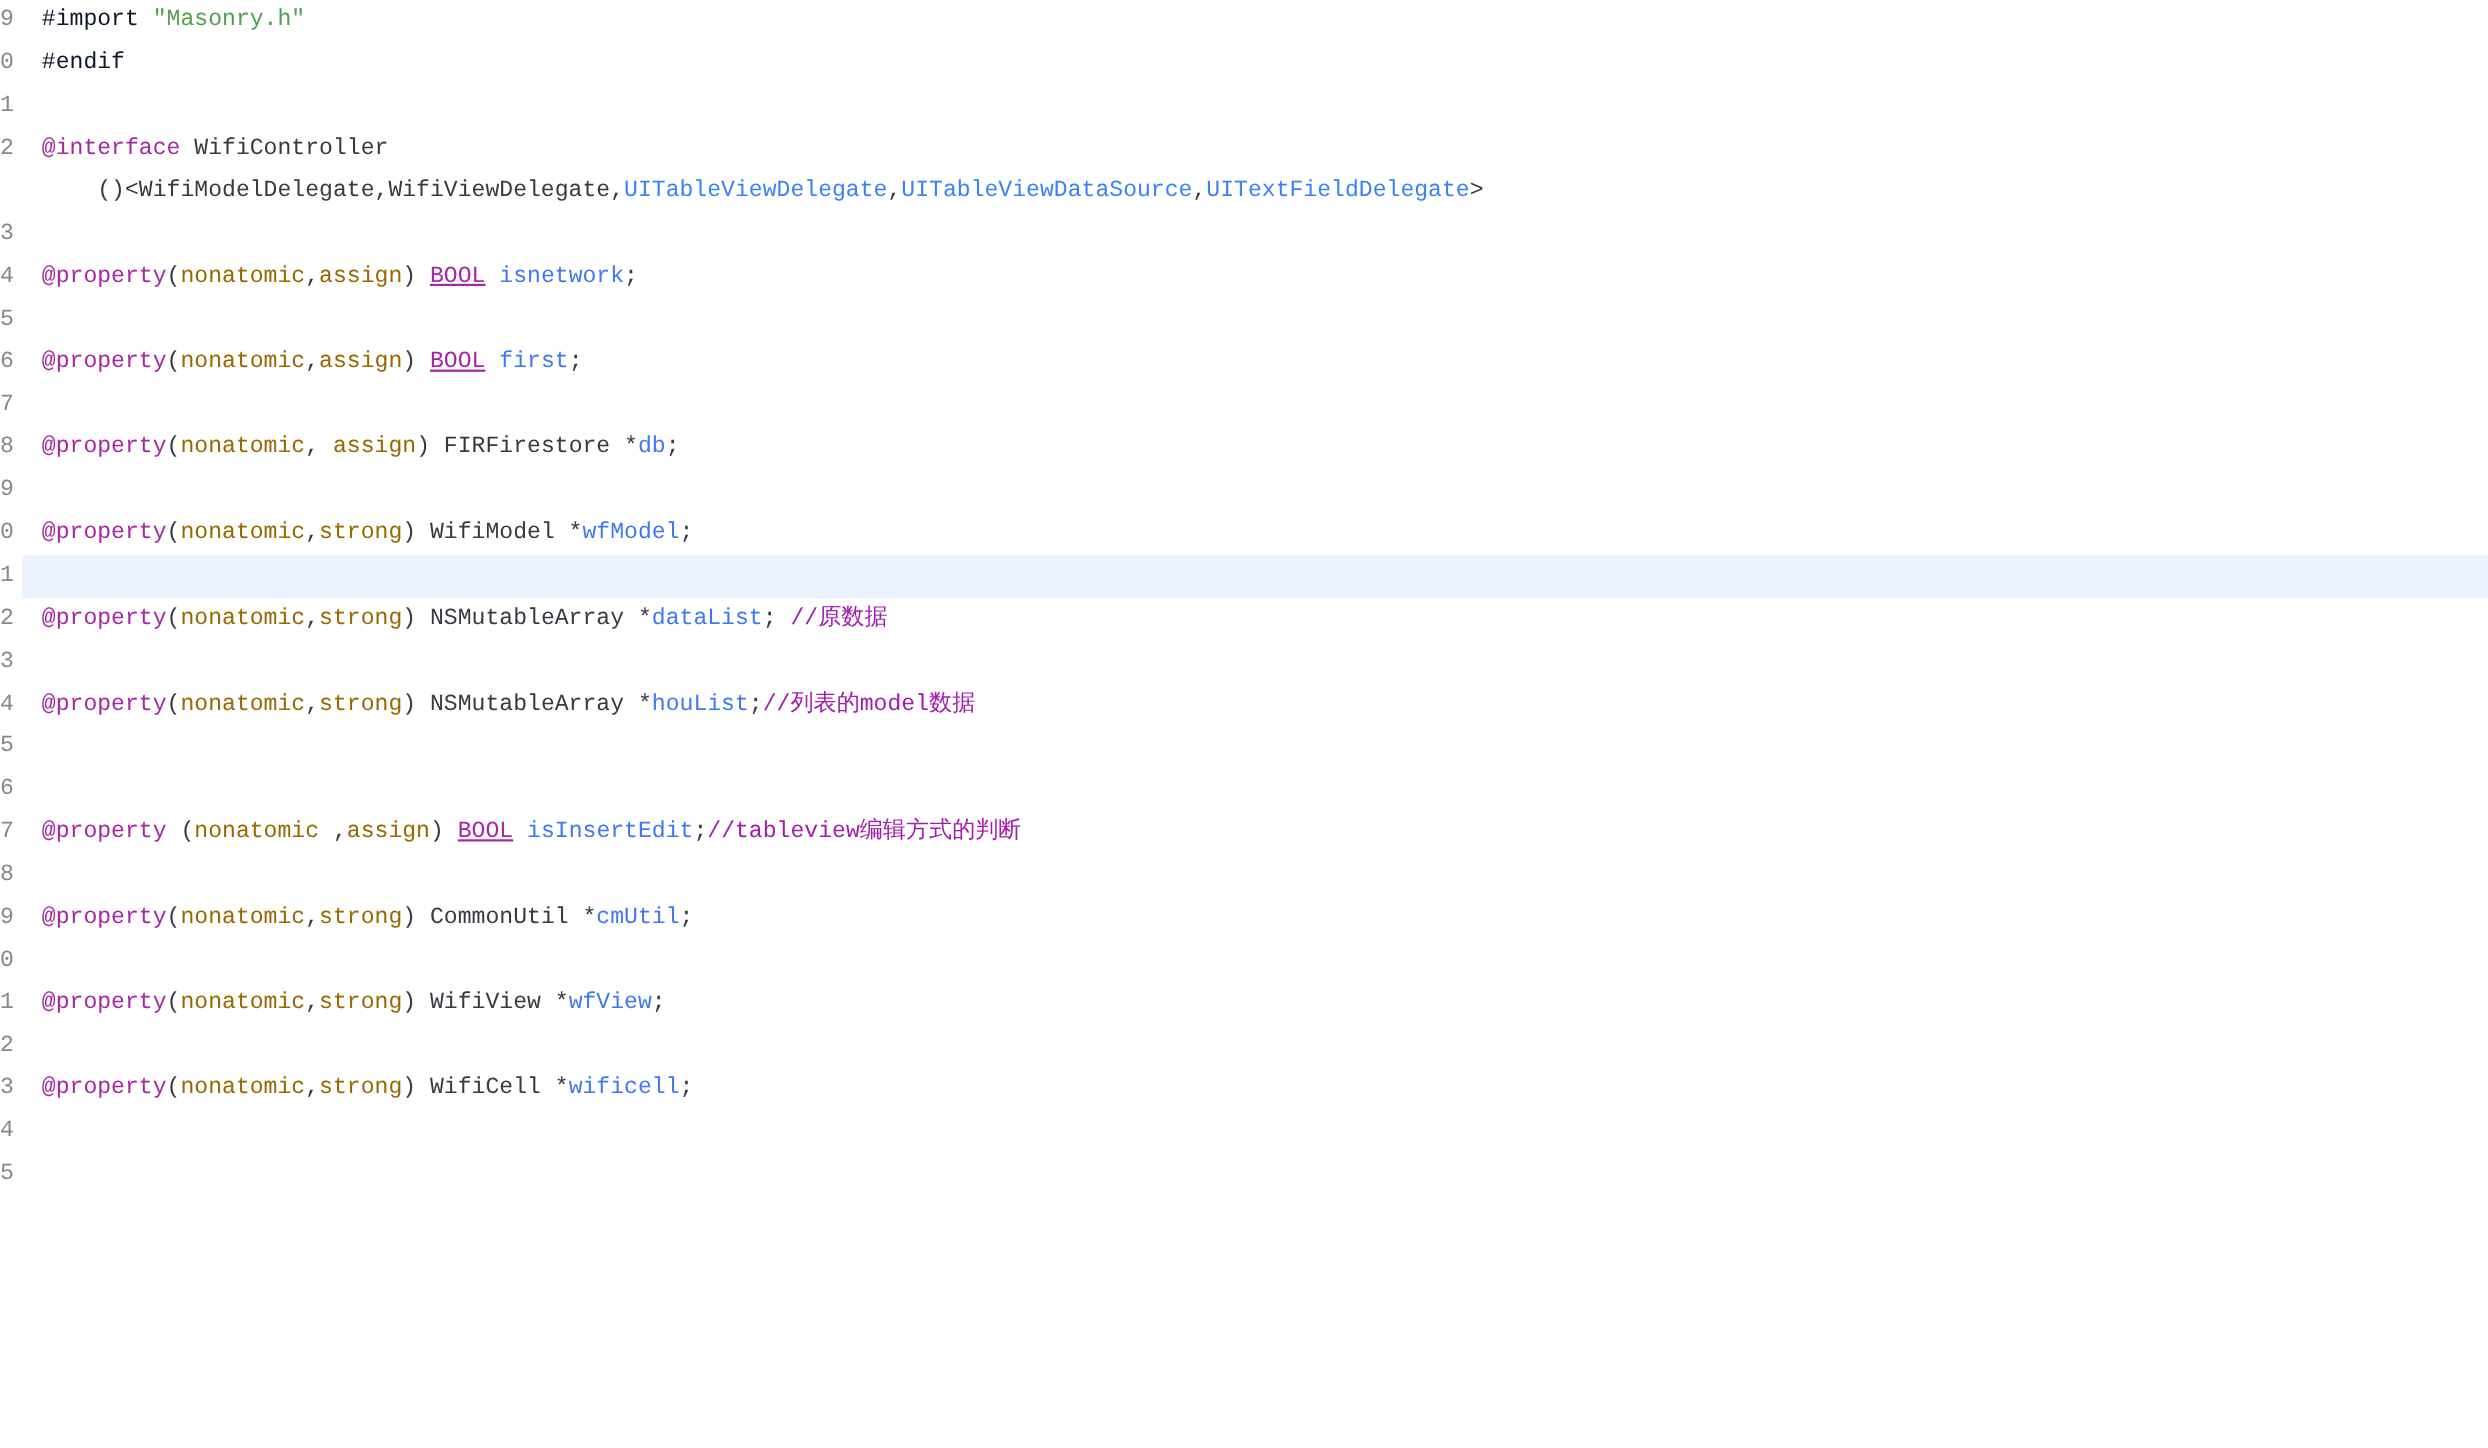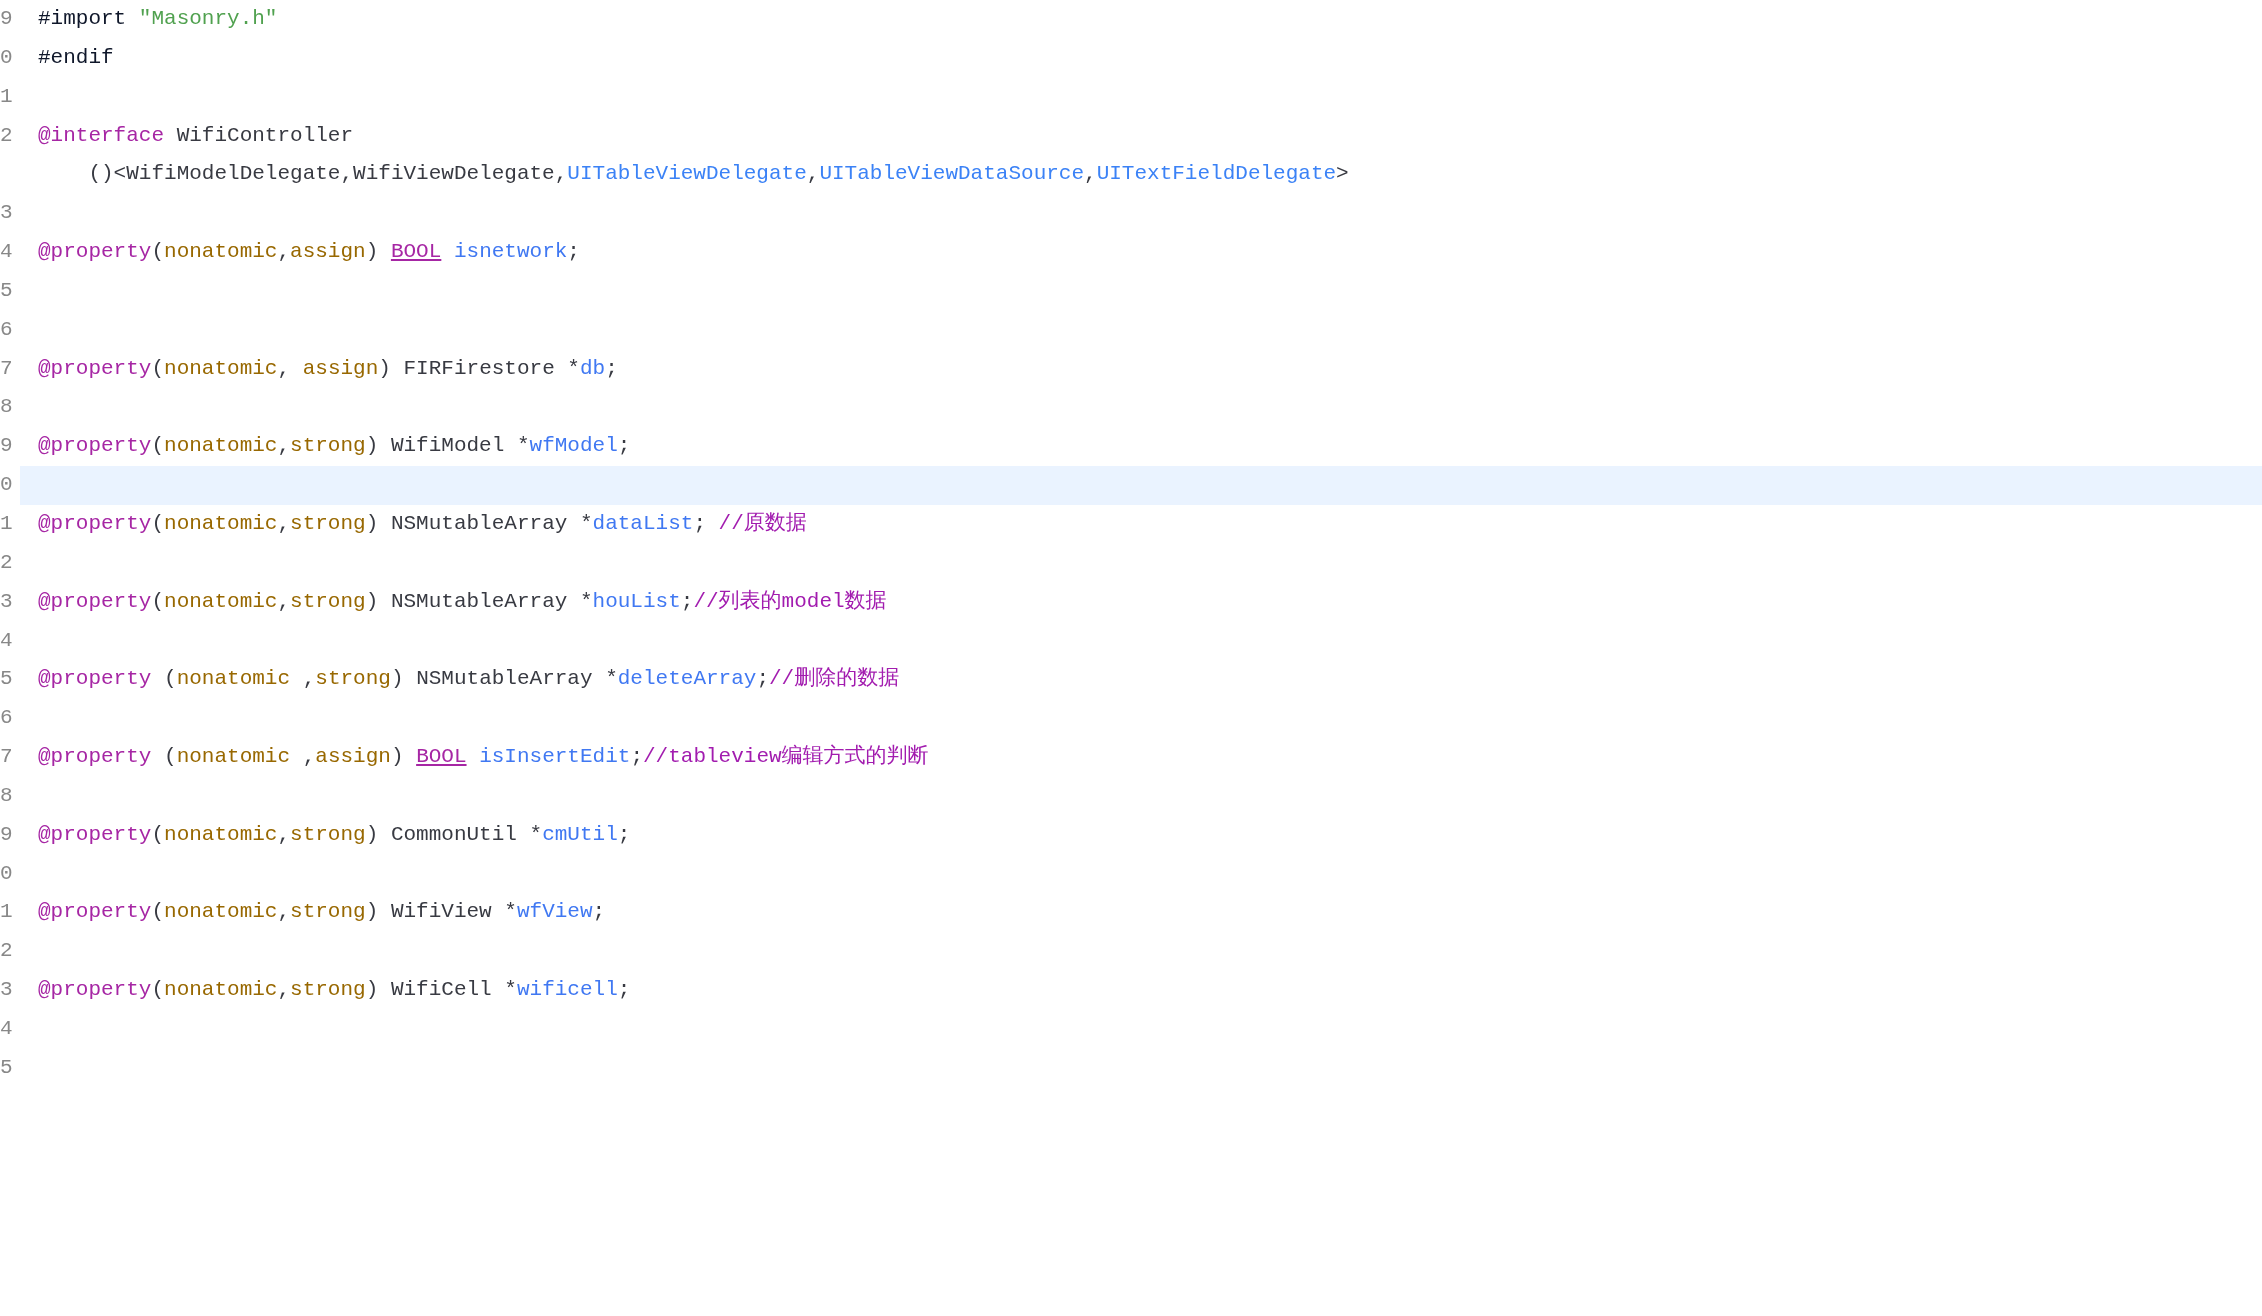--- a/index.html
+++ b/index.html
@@ -90,30 +90,30 @@
   </div>
   <div class="code-lines">
     <div class="line"><span class="directive">#import</span> <span class="string">"Masonry.h"</span></div>
     <div class="line"><span class="directive">#endif</span></div>
     <div class="line"></div>
     <div class="line"><span class="at-keyword">@interface</span><span class="normal"> WifiController</span></div>
     <div class="line"><span class="normal">    ()&lt;</span><span class="normal">WifiModelDelegate</span><span class="normal">,</span><span class="normal">WifiViewDelegate</span><span class="normal">,</span><span class="protocol">UITableViewDelegate</span><span class="normal">,</span><span class="protocol">UITableViewDataSource</span><span class="normal">,</span><span class="protocol">UITextFieldDelegate</span><span class="normal">&gt;</span></div>
     <div class="line"></div>
     <div class="line"><span class="at-keyword">@property</span><span class="normal">(</span><span class="attr">nonatomic</span><span class="normal">,</span><span class="attr">assign</span><span class="normal">) </span><span class="type-bool">BOOL</span><span class="identifier"> isnetwork</span><span class="normal">;</span></div>
     <div class="line"></div>
+    <div class="line"><span class="at-keyword">@property</span><span class="normal">(</span><span class="attr">nonatomic</span><span class="normal">,</span><span class="attr">assign</span><span class="normal">) </span><span class="type-bool">BOOL</span><span class="identifier"> first</span><span class="normal">;</span></div>
     <div class="line"></div>
     <div class="line"><span class="at-keyword">@property</span><span class="normal">(</span><span class="attr">nonatomic</span><span class="normal">, </span><span class="attr">assign</span><span class="normal">) </span><span class="normal">FIRFirestore *</span><span class="identifier">db</span><span class="normal">;</span></div>
     <div class="line"></div>
     <div class="line"><span class="at-keyword">@property</span><span class="normal">(</span><span class="attr">nonatomic</span><span class="normal">,</span><span class="attr">strong</span><span class="normal">) </span><span class="normal">WifiModel *</span><span class="identifier">wfModel</span><span class="normal">;</span></div>
     <div class="line line-highlighted"></div>
     <div class="line"><span class="at-keyword">@property</span><span class="normal">(</span><span class="attr">nonatomic</span><span class="normal">,</span><span class="attr">strong</span><span class="normal">) </span><span class="normal">NSMutableArray *</span><span class="identifier">dataList</span><span class="normal">; </span><span class="comment">//原数据</span></div>
     <div class="line"></div>
     <div class="line"><span class="at-keyword">@property</span><span class="normal">(</span><span class="attr">nonatomic</span><span class="normal">,</span><span class="attr">strong</span><span class="normal">) </span><span class="normal">NSMutableArray *</span><span class="identifier">houList</span><span class="normal">;</span><span class="comment">//列表的model数据</span></div>
     <div class="line"></div>
-    <div class="line"><span class="at-keyword">@property</span><span class="normal"> (</span><span class="attr">nonatomic</span><span class="normal"> ,</span><span class="attr">strong</span><span class="normal">) </span><span class="normal">NSMutableArray *</span><span class="identifier">deleteArray</span><span class="normal">;</span><span class="comment">//删除的数据</span></div>
     <div class="line"></div>
     <div class="line"><span class="at-keyword">@property</span><span class="normal"> (</span><span class="attr">nonatomic</span><span class="normal"> ,</span><span class="attr">assign</span><span class="normal">) </span><span class="type-bool">BOOL</span><span class="identifier"> isInsertEdit</span><span class="normal">;</span><span class="comment">//tableview编辑方式的判断</span></div>
     <div class="line"></div>
     <div class="line"><span class="at-keyword">@property</span><span class="normal">(</span><span class="attr">nonatomic</span><span class="normal">,</span><span class="attr">strong</span><span class="normal">) </span><span class="normal">CommonUtil *</span><span class="identifier">cmUtil</span><span class="normal">;</span></div>
     <div class="line"></div>
     <div class="line"><span class="at-keyword">@property</span><span class="normal">(</span><span class="attr">nonatomic</span><span class="normal">,</span><span class="attr">strong</span><span class="normal">) </span><span class="normal">WifiView *</span><span class="identifier">wfView</span><span class="normal">;</span></div>
     <div class="line"></div>
     <div class="line"><span class="at-keyword">@property</span><span class="normal">(</span><span class="attr">nonatomic</span><span class="normal">,</span><span class="attr">strong</span><span class="normal">) </span><span class="normal">WifiCell *</span><span class="identifier">wificell</span><span class="normal">;</span></div>
     <div class="line"></div>
   </div>

